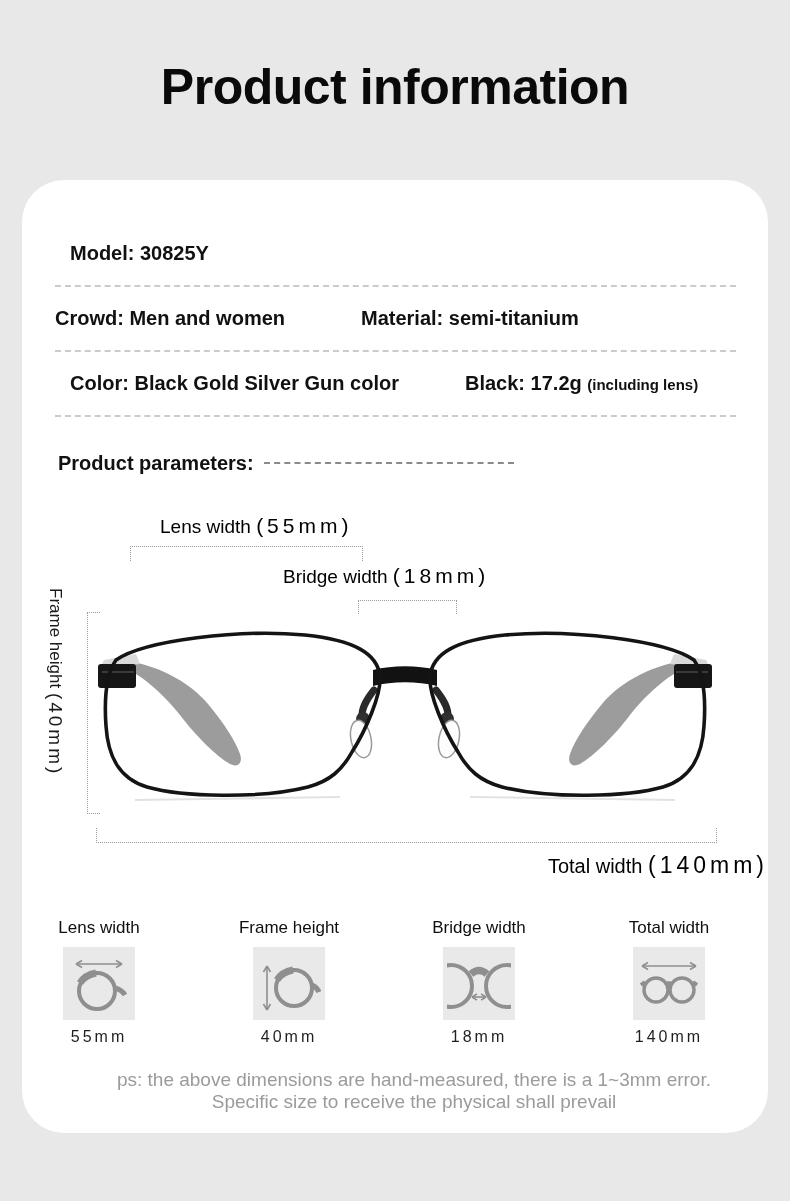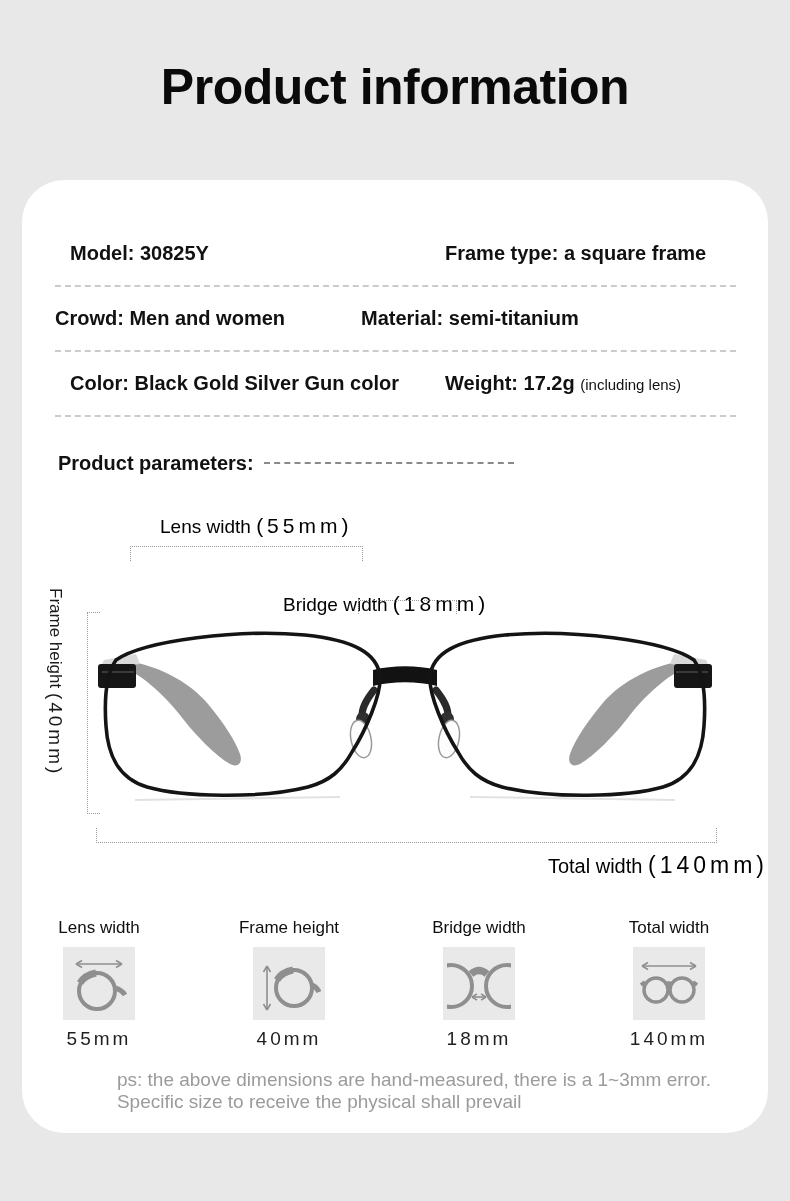--- a/index.html
+++ b/index.html
@@ -18,34 +18,35 @@
   }
   .card{
     position:absolute; left:22px; top:180px; width:746px; height:953px;
     background:#ffffff; border-radius:42px;
   }
   
   .specs{ position:absolute; left:33px; top:42px; width:681px; }
   .spec-row{
     height:65px; display:flex; align-items:center;
     border-bottom:2px dashed #cbcbcb;
+    gap:20px;
   }
   .spec-cell{ font-size:20px; font-weight:bold; white-space:nowrap; }
   .spec-left{ width:390px; padding-left:15px; }
   .spec-right{ flex:1; }
-  .spec-note{ font-size:15px; font-weight:normal; }
+  .spec-note{ font-size:15px; font-weight:bold; }
   
   .params{ position:absolute; left:36px; top:270px; height:26px; display:flex; align-items:center; }
   .params-label{ font-size:20px; font-weight:bold; margin-right:10px; white-space:nowrap; }
   .params-dots{ width:250px; border-top:2px dashed #8a8a8a; height:0; }
   
   .dim-label{ position:absolute; white-space:nowrap; font-size:19px; color:#000000; }
   .dim-label .val{ font-size:21px; letter-spacing:4px; }
   .lens-label{ left:138px; top:334px; }
-  .bridge-label{ left:261px; top:384px;margin-top:28px; }
+  .bridge-label{ left:261px; top:384px; }
   .total-label{ left:0; top:672px; width:746px; text-align:right; font-size:20px; }
   .total-label .val{ font-size:23px; }
   .fh-label{
     position:absolute; left:22px; top:408px; height:240px;
     writing-mode:vertical-rl; font-size:17px; color:#1a1a1a; white-space:nowrap;
   }
   .fh-label .val{ font-size:19px; letter-spacing:3px; }
   .bracket{ position:absolute; }
   .bracket-down{ border-top:1px dotted #9a9a9a; border-left:1px dotted #9a9a9a; border-right:1px dotted #9a9a9a; }
   .bracket-up{ border-bottom:1px dotted #9a9a9a; border-left:1px dotted #9a9a9a; border-right:1px dotted #9a9a9a; }
@@ -59,47 +60,46 @@
   .size-row{
     position:absolute; left:21px; top:738px; width:682px;
     display:flex; justify-content:space-between;
   }
   .size-card{ width:112px; display:flex; flex-direction:column; align-items:center; }
   .size-card .lbl{ font-size:17px; color:#0f0f0f; white-space:nowrap; }
   .size-card .box{
     margin-top:9px; width:72px; height:73px; background:#e9e9e9;
     display:flex; align-items:center; justify-content:center;
   }
-  .size-card .val{ margin-top:8px; font-size:19px; color:#1f1f1f; letter-spacing:3px; white-space:nowrap; }
+  .size-card .val{ margin-top:8px; font-size:16px; color:#1f1f1f; letter-spacing:3px; white-space:nowrap; }
   
   .footer{
-    position:absolute; right:57px; top:889px; text-align:left;
+    position:absolute; right:57px; top:889px; text-align:center;
     font-size:19px; line-height:22px; color:#9b9b9b; white-space:nowrap;
   }
 </style>
 </head>
 <body>
 
 <div class="page-title">Product information</div>
 
 <div class="card">
 
   <div class="specs">
     <div class="spec-row">
       <div class="spec-cell spec-left">Model: 30825Y</div>
-      <div class="spec-cell spec-right">Frame type: a square frame</div>
     </div>
     <div class="spec-row">
       <div class="spec-cell spec-right">Crowd: Men and women</div>
       <div class="spec-cell spec-left">Material: semi-titanium</div>
     </div>
     <div class="spec-row">
       <div class="spec-cell spec-left">Color: Black Gold Silver Gun color</div>
       <div class="spec-cell spec-right">
-        <span>Weight: 17.2g</span>
+        <span>Black: 17.2g</span>
         <span class="spec-note">(including lens)</span>
       </div>
     </div>
   </div>
 
   <div class="params">
     <span class="params-label">Product parameters:</span>
     <span class="params-dots"></span>
   </div>
 

